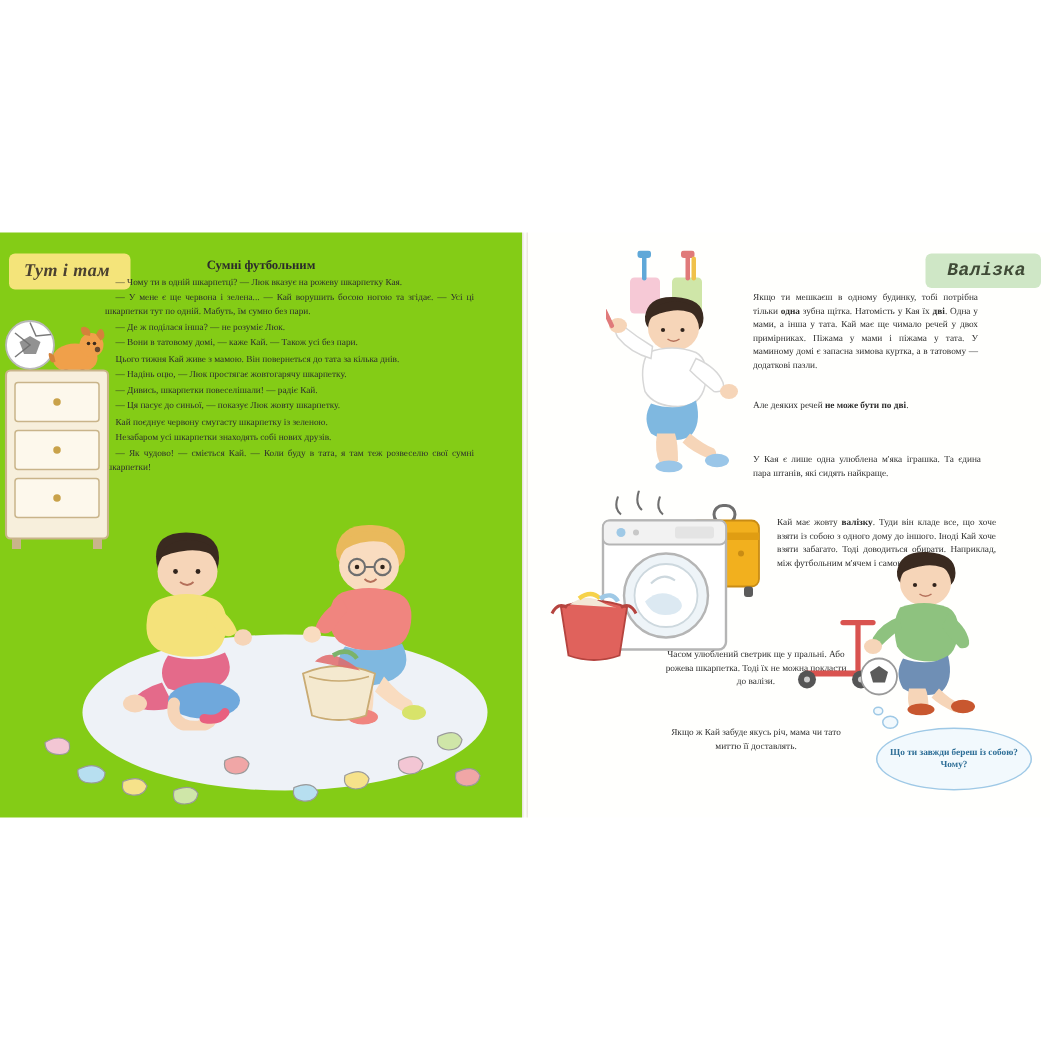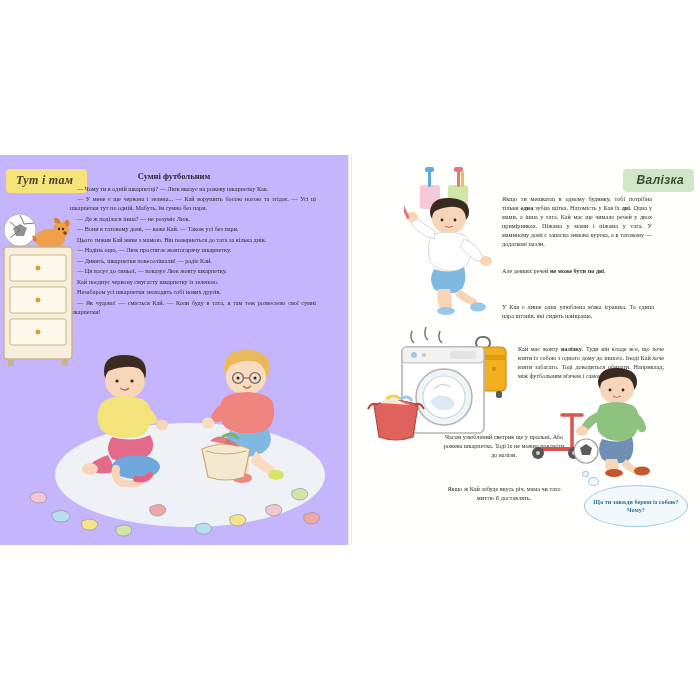--- a/index.html
+++ b/index.html
@@ -23,21 +23,21 @@
     top: 155px;
     width: 700px;
     height: 390px;
     background: #ffffff;
   }
   
   .page-left {
     position: absolute;
     left: 0; top: 0;
     width: 348px; height: 390px;
-    background: #c4b5fd;
+    background: #84cc16;
     overflow: hidden;
   }
   .page-right {
     position: absolute;
     left: 352px; top: 0;
     width: 348px; height: 390px;
     background: #fffffd;
     overflow: hidden;
   }
   .gutter {
@@ -59,21 +59,21 @@
     font-size: 12px;
     color: #4a4130;
     letter-spacing: .3px;
   }
   .tab-right {
     position: absolute;
     right: 6px; top: 14px;
     background: #cfe7c6;
     border-radius: 4px;
     padding: 4px 10px 5px 14px;
-    font-family: Liberation Sans, sans-serif;
+    font-family: Liberation Mono, monospace;
     font-style: italic;
     font-weight: bold;
     font-size: 12px;
     color: #3f4a36;
     letter-spacing: .3px;
   }
   .story-title {
     position: absolute;
     left: 0; top: 16px;
     width: 348px;

